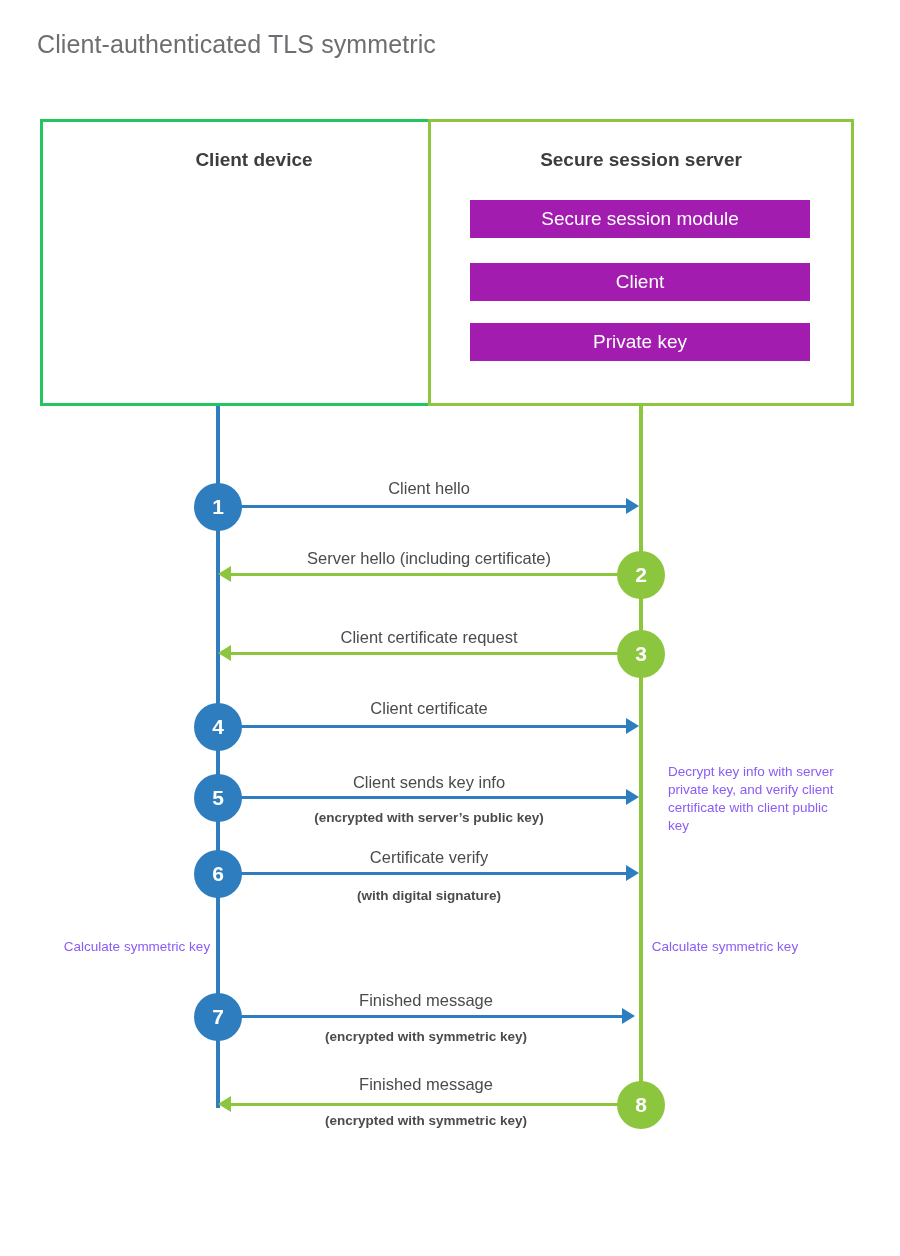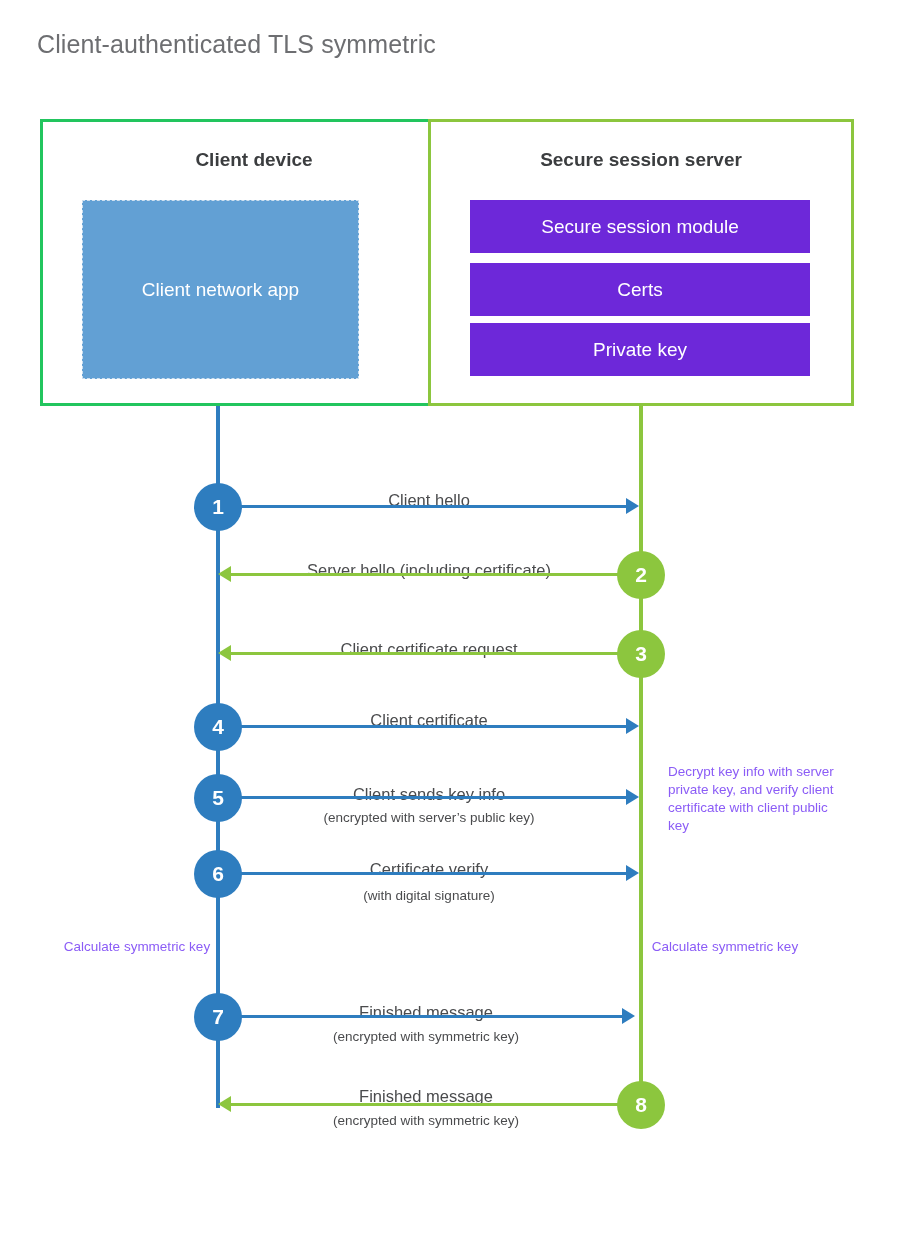--- a/index.html
+++ b/index.html
@@ -81,22 +81,22 @@
     font-size: 19px;
     line-height: 1.35;
     text-align: center;
     font-weight: 400;
   }
 
   .server-bar {
     position: absolute;
     left: 39px;
     width: 340px;
-    height: 53px;
-    background: #6d28d9;
+    height: 38px;
+    background: #a21caf;
     display: flex;
     align-items: center;
     justify-content: center;
     color: #ffffff;
     font-size: 19px;
     font-weight: 400;
   }
   .server-bar.b0 { top: 78px; }
   .server-bar.b1 { top: 141px; }
   .server-bar.b2 { top: 201px; }
@@ -160,56 +160,55 @@
     border-right: 13px solid #8cc63e;
   }
 
   .msg-label {
     position: absolute;
     text-align: center;
     font-size: 16.5px;
     color: #4a4b4d;
     white-space: nowrap;
     transform: translateX(-50%);
-    margin-top: 12px;
   }
   .msg-sub {
     position: absolute;
     text-align: center;
     font-size: 13.5px;
     color: #4a4b4d;
     white-space: nowrap;
     transform: translateX(-50%);
+    font-weight: bold;
   }
 
   .side-note {
     position: absolute;
     font-size: 13.5px;
     line-height: 1.33;
     color: #8b5cf6;
   }
   .side-note.right { text-align: left; }
   .side-note.centered { text-align: center; transform: translateX(-50%); }
 </style>
 </head>
 <body>
 
 <div id="diagram">
 
   <div class="page-title">Client-authenticated TLS symmetric</div>
 
   <div class="party-box client">
     <div class="party-title">Client device</div>
-    <div class="app-block">Client network app</div>
   </div>
 
   <div class="party-box server">
     <div class="party-title">Secure session server</div>
     <div class="server-bar b0">Secure session module</div>
-    <div class="server-bar b1">Certs</div>
+    <div class="server-bar b1">Client</div>
     <div class="server-bar b2">Private key</div>
   </div>
 
   <div class="lifeline client"></div>
   <div class="lifeline server"></div>
 
   <div class="msg-label" style="left:429px; top:479px;">Client hello</div>
   <div class="arrow-line blue" style="left:218px; top:505px; width:408px;"></div>
   <div class="arrow-head right blue" style="left:626px; top:498px;"></div>
   <div class="step-circle blue" style="left:194px; top:483px;">1</div>

